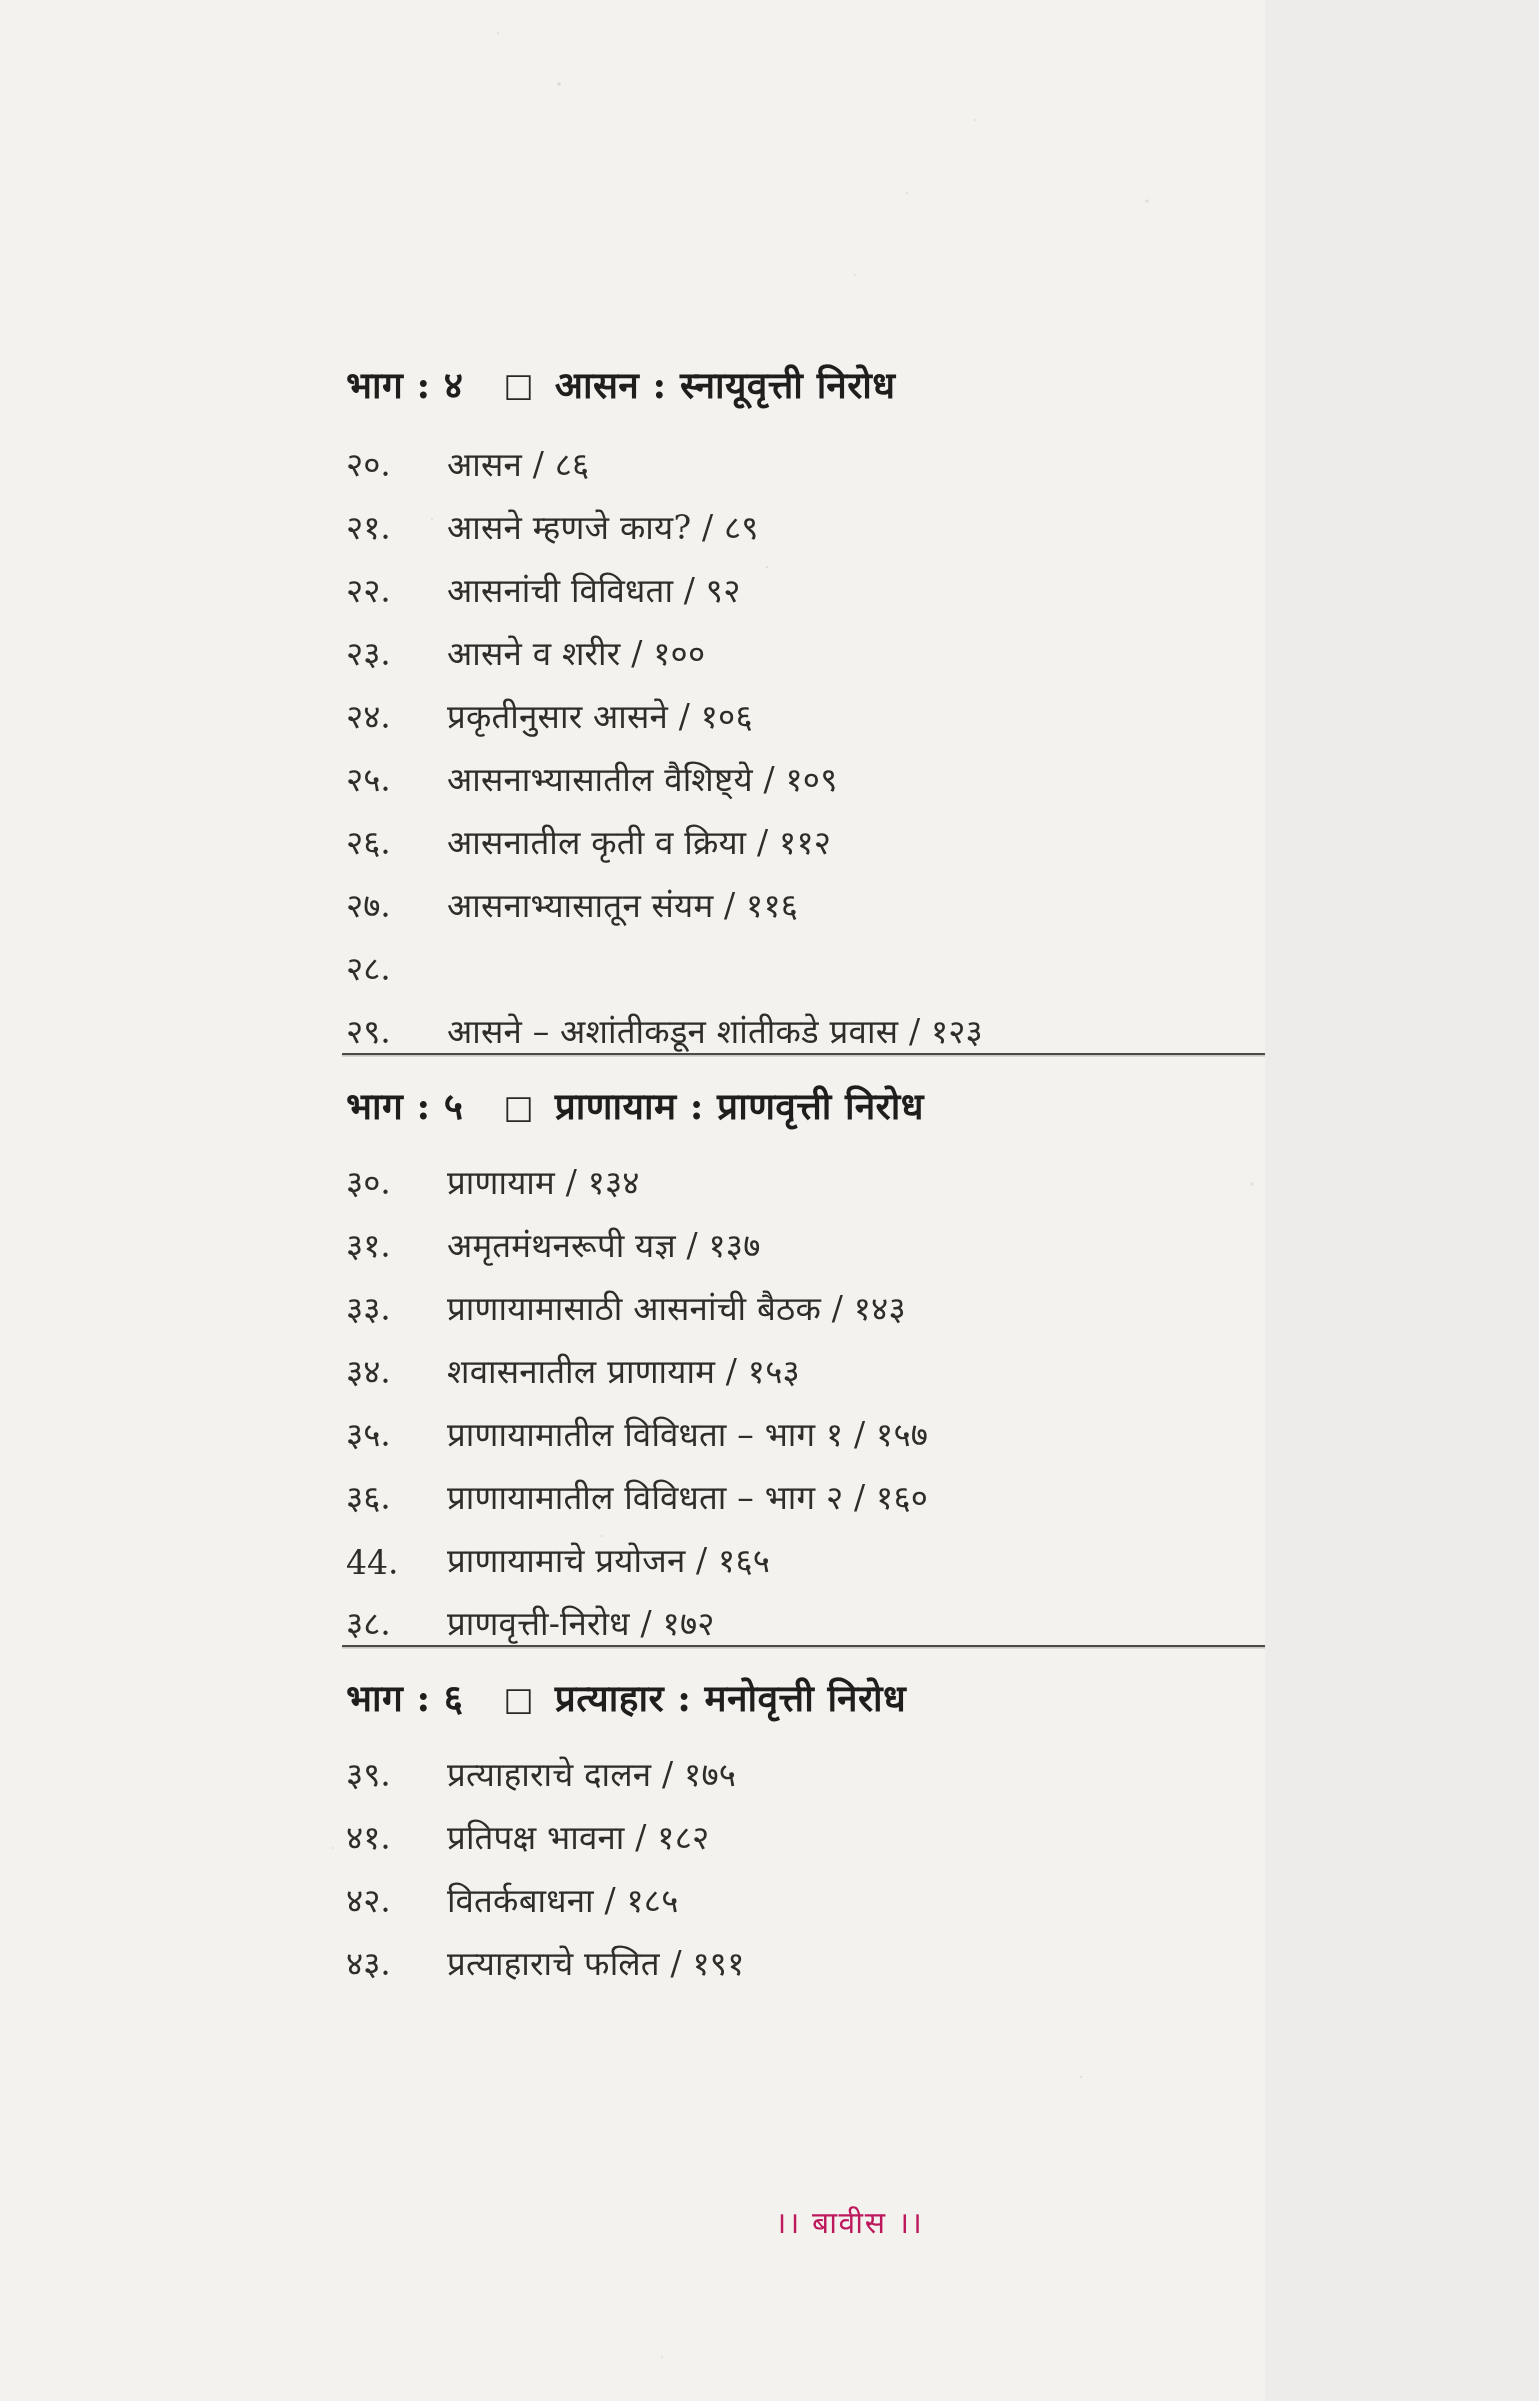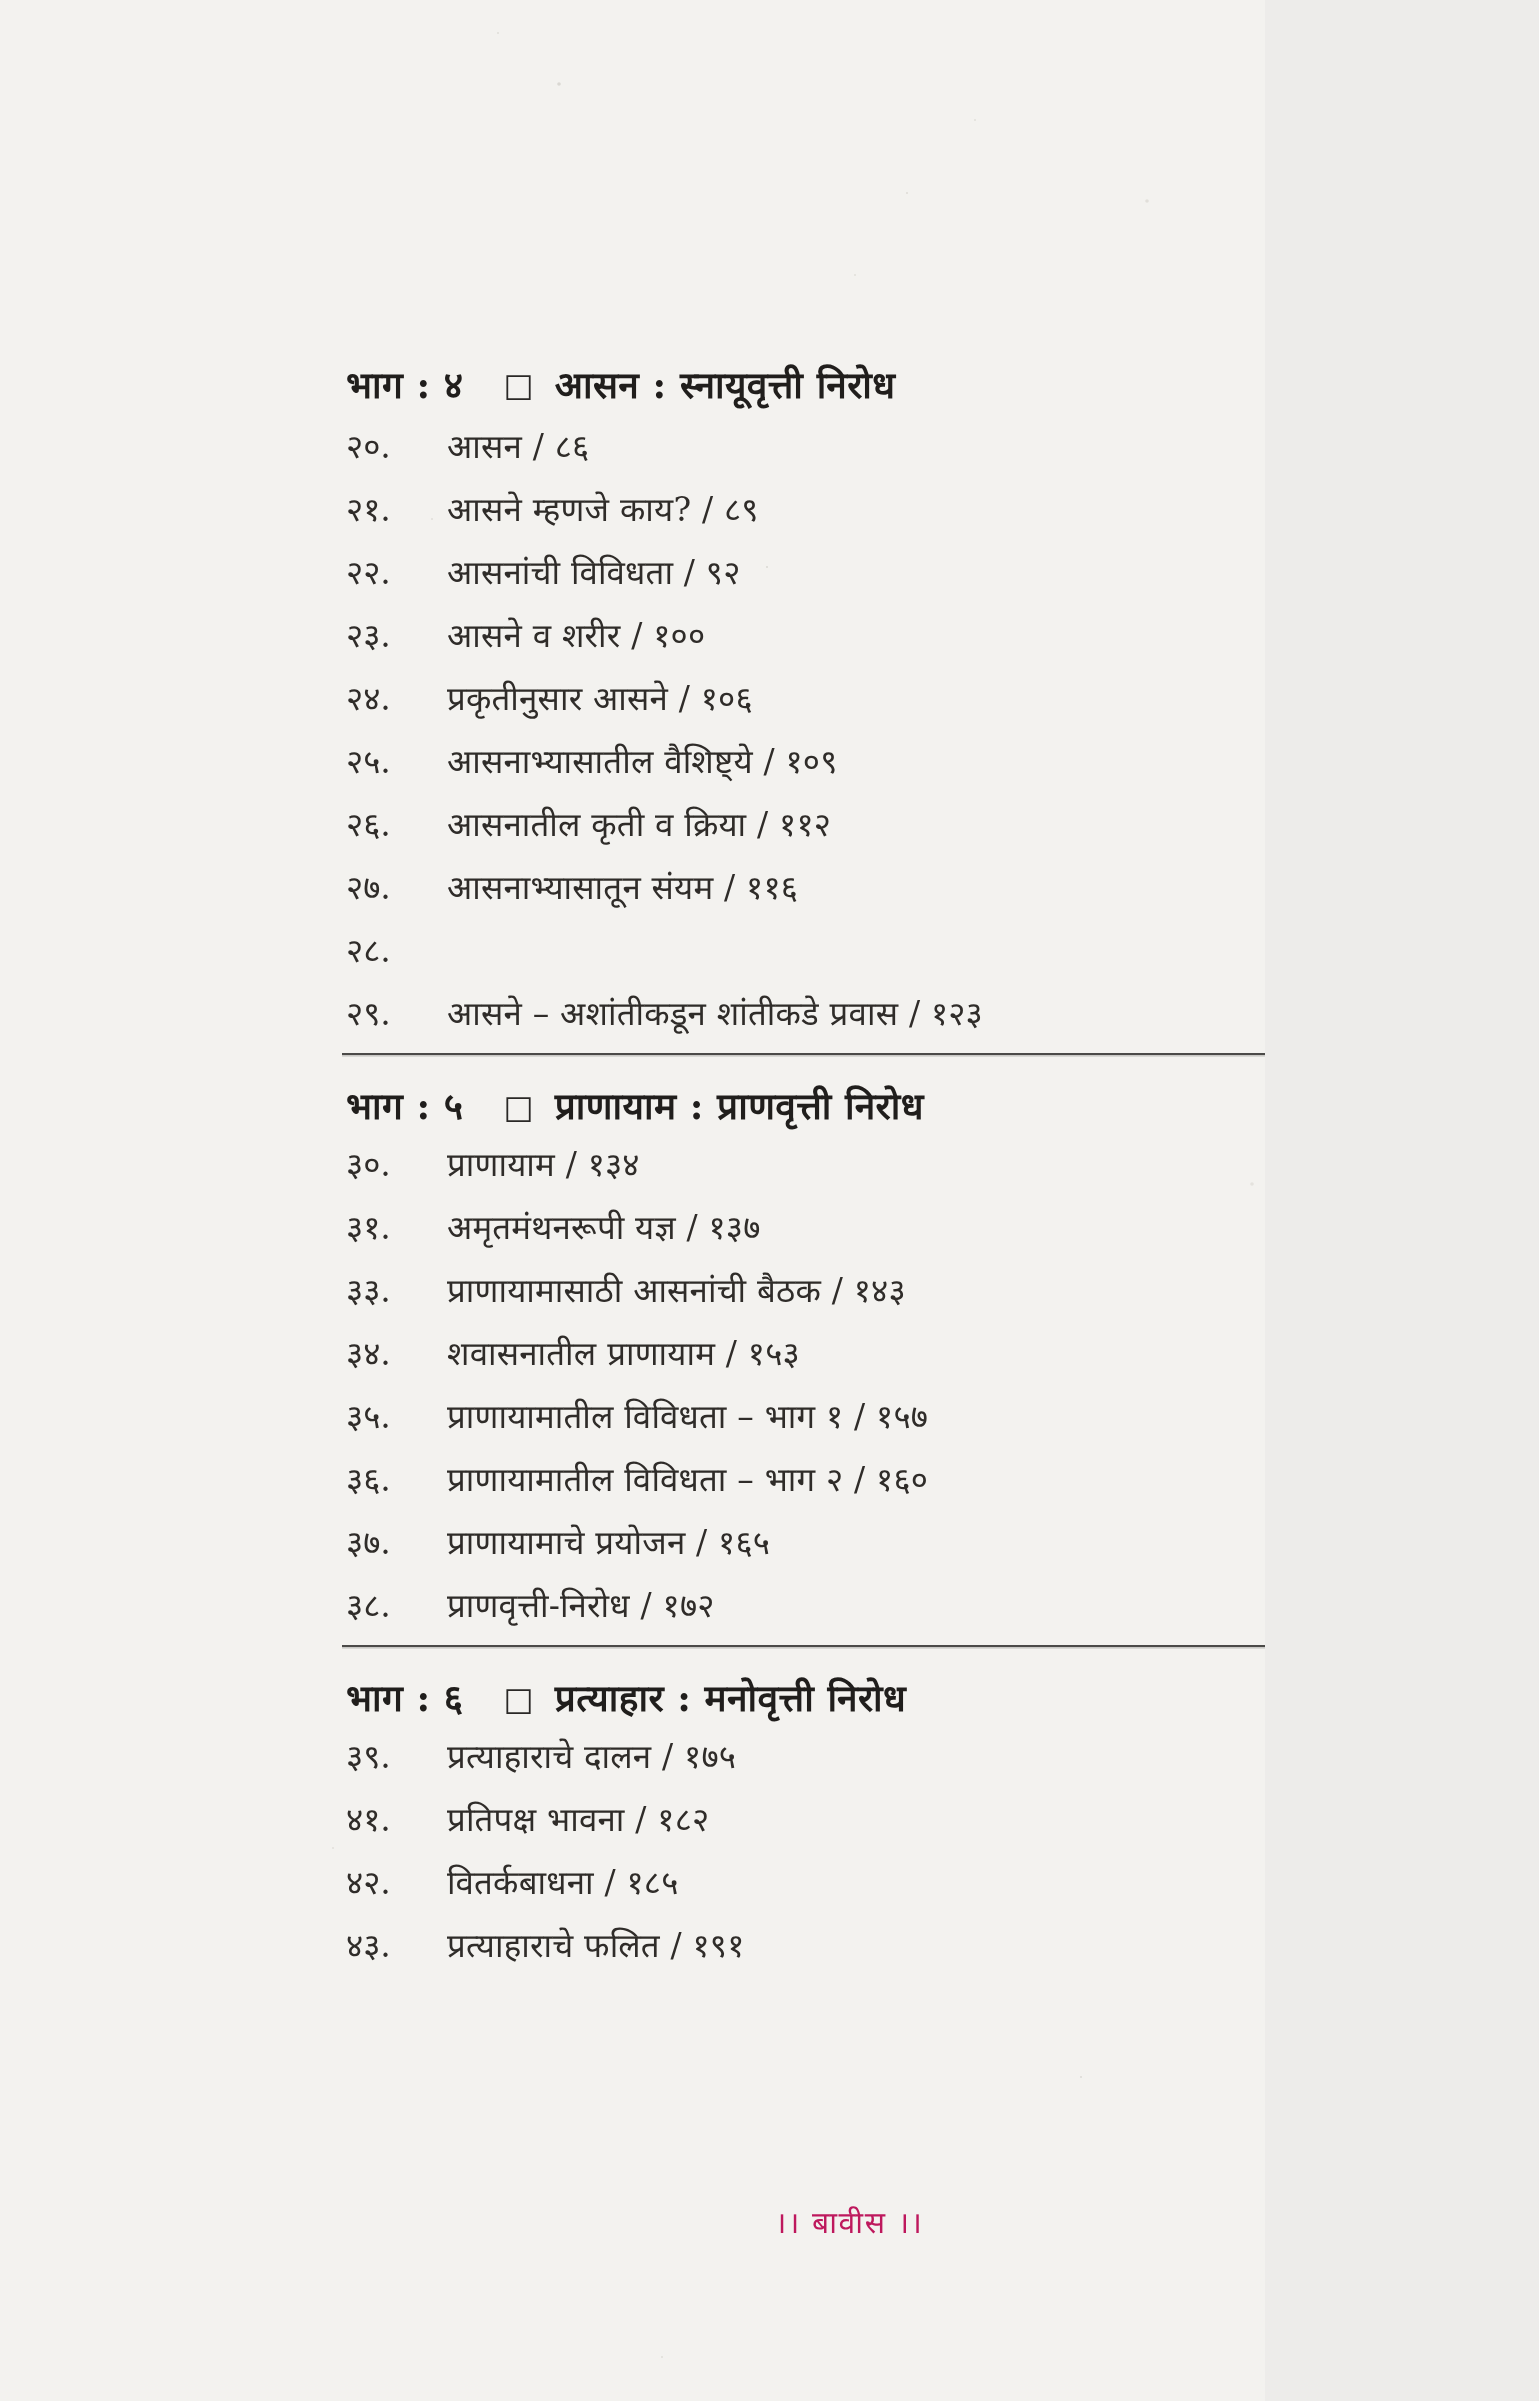--- a/index.html
+++ b/index.html
@@ -45,21 +45,21 @@
     font-size:37px;font-weight:700;color:#201e1c;letter-spacing:0.4px;
     white-space:nowrap;
   }
   .sec-bullet{
     font-size:32px;font-weight:400;color:#2a2826;
     margin:0 20.6px 0 40px;position:relative;top:-1.6px;
   }
   .items{list-style:none;margin:11px 0 0 0;padding:0;}
   .sec:nth-of-type(1) .items{margin-top:14.2px;}
   .row{
-    display:flex;align-items:flex-start;height:63px;
+    display:flex;align-items:flex-end;height:63px;
     font-size:33px;color:#2f2c29;white-space:nowrap;
   }
   .num{width:101px;flex:0 0 101px;}
   .txt{letter-spacing:0.2px;}
   .divider{
     border:none;border-top:2.4px solid #4b4a48;
     width:1085px;margin:0 0 24px -4px;height:0;
     box-shadow:0 1.6px 0 rgba(75,74,72,.25);
   }
   .footer{
@@ -151,21 +151,21 @@
   </li>
           <li class="row">
     <span class="num">३५.</span>
     <span class="txt">प्राणायामातील विविधता – भाग १ / १५७</span>
   </li>
           <li class="row">
     <span class="num">३६.</span>
     <span class="txt">प्राणायामातील विविधता – भाग २ / १६०</span>
   </li>
           <li class="row">
-    <span class="num">३७.</span>
+    <span class="num">44.</span>
     <span class="txt">प्राणायामाचे प्रयोजन / १६५</span>
   </li>
           <li class="row">
     <span class="num">३८.</span>
     <span class="txt">प्राणवृत्ती-निरोध / १७२</span>
   </li>
         </ol>
     </section>
 
     <hr class="divider">

